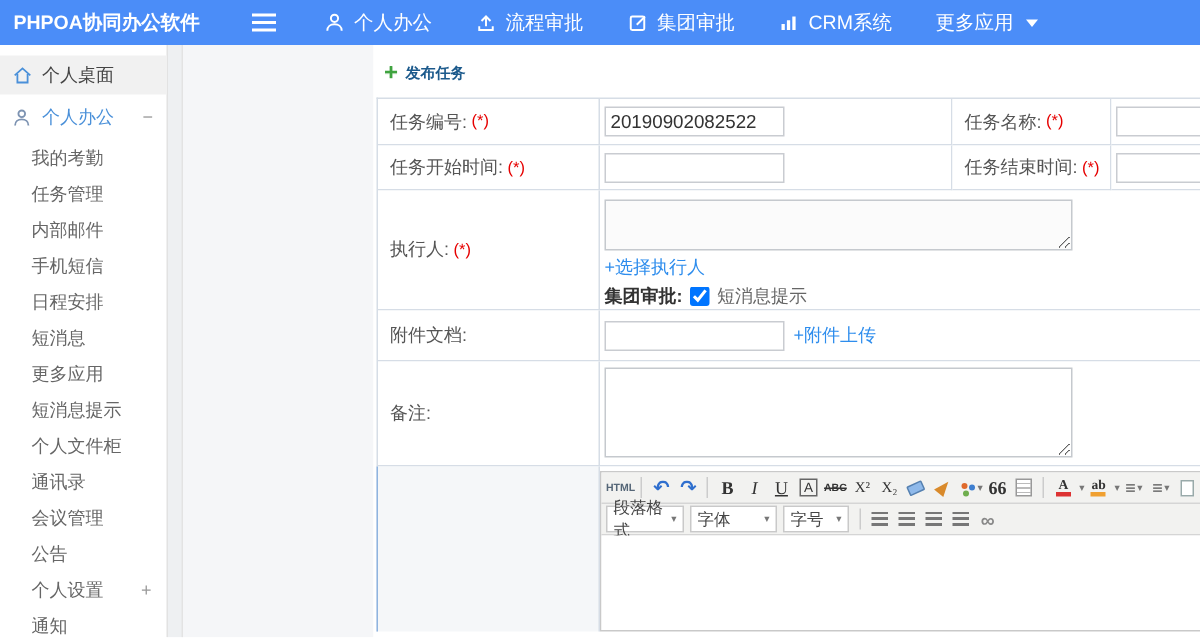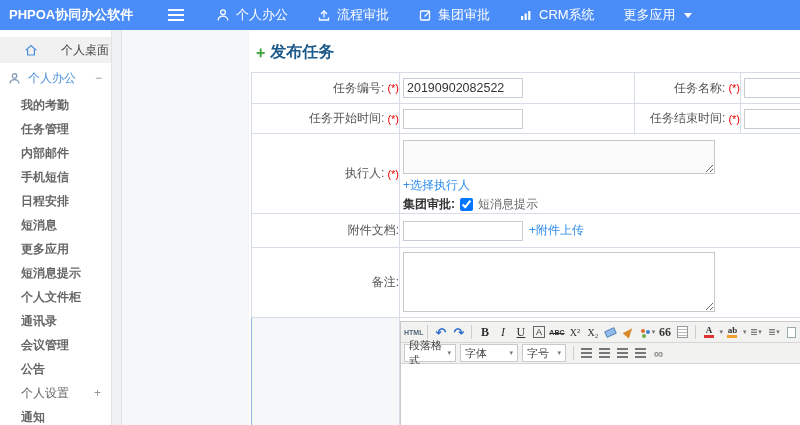--- a/index.html
+++ b/index.html
@@ -16,35 +16,35 @@
   .caret-down { width:0; height:0; border-left:4px solid transparent; border-right:4px solid transparent; border-top:5px solid #fff; margin-left:2px; }
 
   
   .bodywrap { display:flex; height:395px; }
   aside { width:112px; background:#fff; border-right:1px solid #e2e2e2; font-size:12px; color:#666; flex:none; overflow:hidden; }
   .gutter { width:10px; background:#eef0f2; border-right:1px solid #e3e3e3; flex:none; }
   .spacer { width:127px; background:#f5f6f8; flex:none; }
   main { flex:1; background:#fff; position:relative; overflow:hidden; }
 
   
-  .side-desktop { margin-top:7px; height:26px; background:#f1f1f1; display:flex; align-items:center; gap:23px; padding-left:24px; color:#444; cursor:pointer; }
+  .side-desktop { margin-top:7px; height:26px; background:#f1f1f1; display:flex; align-items:center; gap:6px; padding-left:8px; color:#444; cursor:pointer; }
   .side-section { height:30px; display:flex; align-items:center; gap:7px; padding:0 9px 0 8px; color:#4a90d9; cursor:pointer; }
   .side-min { margin-left:auto; color:#999; font-size:12px; }
-  .side-item { height:24px; line-height:24px; padding-left:21px; color:#666; cursor:pointer; white-space:nowrap;font-weight:bold; }
+  .side-item { height:24px; line-height:24px; padding-left:21px; color:#666; cursor:pointer; white-space:nowrap; }
   .side-row { height:24px; display:flex; align-items:center; padding:0 10px 0 21px; color:#666; cursor:pointer; }
 
   
   .page-title { margin:12px 0 9px 7px; display:flex; align-items:center; gap:5px; }
   .plus-glyph { color:#3fa33f; font-weight:900; font-size:16px; line-height:14px; text-shadow:0 1px 0 #d7ecd7; }
-  .title-text { color:#1c5a8c; font-weight:bold; font-size:16px; }
+  .title-text { color:#1c5a8c; font-weight:bold; font-size:10px; }
 
   .ft { display:grid; grid-template-columns:148px 235px 106px 160px; grid-template-rows:31px 30px 80px 34px 70px 110px;
         margin-left:2px; width:649px; border-top:1px solid #d6dde6; border-left:1px solid #d6dde6; font-size:12px; color:#555; }
   .cell { border-right:1px solid #d6dde6; border-bottom:1px solid #d6dde6; display:flex; align-items:center; background:#fff; }
-  .lbl { padding-left:8px; gap:3px; white-space:nowrap;justify-content:flex-end; }
+  .lbl { padding-left:8px; gap:3px; white-space:nowrap; }
   .req { color:#e60000; font-size:11px; }
   .fld { padding-left:3px; }
   .span3 { grid-column:2 / 5; }
   .txt-in { border:1px solid #c9ccd1; height:20px; width:120px; font-size:12.5px; padding:1px 3px; color:#333; background:#fff; }
   .exec-cell { flex-direction:column; align-items:flex-start; justify-content:flex-start; padding:6px 0 0 3px; }
   .exec-ta { width:312px; height:46px; border:1px solid #c5c9ce; background:#fbfbfb; resize:both; font-size:12px; }
   .link { color:#2e8ded; text-decoration:none; font-size:12px; cursor:pointer; }
   .exec-link-row { margin-top:3px; }
   .remind-row { margin-top:2px; display:flex; align-items:center; gap:3px; }
   .remind-lbl { font-weight:bold; color:#333; }

